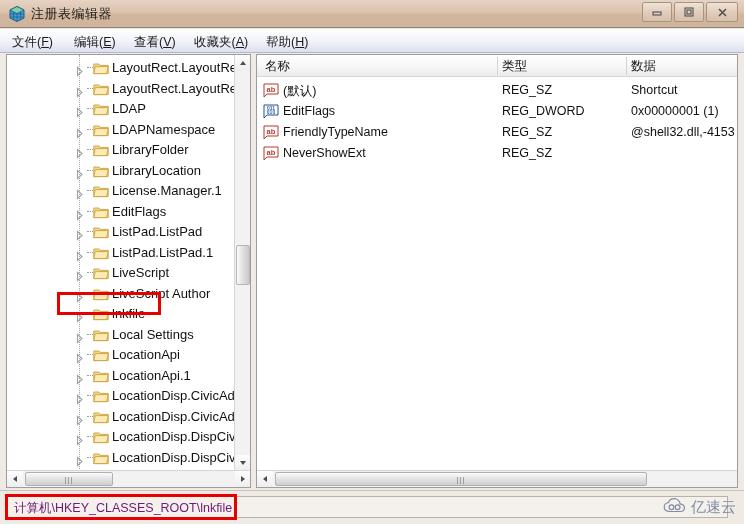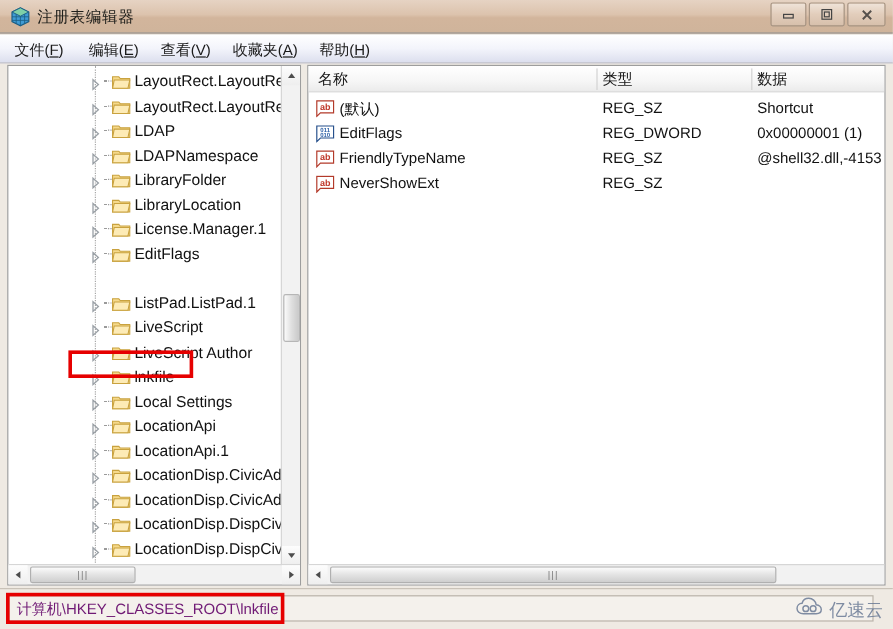--- a/index.html
+++ b/index.html
@@ -383,20 +383,31 @@
           <div class="tree-row" style="top: 146.5px;">
             <span class="tree-expander"><svg width="9" height="11" viewBox="0 0 9 11">
                 <path d="M2.5 1.5 L7 5.5 L2.5 9.5 Z" fill="none" stroke="#9aa0a6" stroke-width="1.1"></path>
               </svg></span>
             <span class="tree-dots"></span>
             <span class="folder-icon"><svg width="16" height="14" viewBox="0 0 16 14">
                 <path d="M0.8 3 L6 3 L7.2 4.4 L15.2 4.4 L15.2 12.6 L0.8 12.6 Z" fill="#f5d98b" stroke="#c9a23f" stroke-width=".9"></path>
                 <path d="M2.2 5.6 L15.2 5.6 L13.6 12.6 L0.8 12.6 Z" fill="#fdebb6" stroke="#c9a23f" stroke-width=".9"></path>
               </svg></span>
             <span class="tree-label">EditFlags</span>
+          </div>
+          <div class="tree-row" style="top: 167px;">
+            <span class="tree-expander"><svg width="9" height="11" viewBox="0 0 9 11">
+                <path d="M2.5 1.5 L7 5.5 L2.5 9.5 Z" fill="none" stroke="#9aa0a6" stroke-width="1.1"></path>
+              </svg></span>
+            <span class="tree-dots"></span>
+            <span class="folder-icon"><svg width="16" height="14" viewBox="0 0 16 14">
+                <path d="M0.8 3 L6 3 L7.2 4.4 L15.2 4.4 L15.2 12.6 L0.8 12.6 Z" fill="#f5d98b" stroke="#c9a23f" stroke-width=".9"></path>
+                <path d="M2.2 5.6 L15.2 5.6 L13.6 12.6 L0.8 12.6 Z" fill="#fdebb6" stroke="#c9a23f" stroke-width=".9"></path>
+              </svg></span>
+            <span class="tree-label">ListPad.ListPad</span>
           </div>
           <div class="tree-row" style="top: 187.5px;">
             <span class="tree-expander"><svg width="9" height="11" viewBox="0 0 9 11">
                 <path d="M2.5 1.5 L7 5.5 L2.5 9.5 Z" fill="none" stroke="#9aa0a6" stroke-width="1.1"></path>
               </svg></span>
             <span class="tree-dots"></span>
             <span class="folder-icon"><svg width="16" height="14" viewBox="0 0 16 14">
                 <path d="M0.8 3 L6 3 L7.2 4.4 L15.2 4.4 L15.2 12.6 L0.8 12.6 Z" fill="#f5d98b" stroke="#c9a23f" stroke-width=".9"></path>
                 <path d="M2.2 5.6 L15.2 5.6 L13.6 12.6 L0.8 12.6 Z" fill="#fdebb6" stroke="#c9a23f" stroke-width=".9"></path>
               </svg></span>

